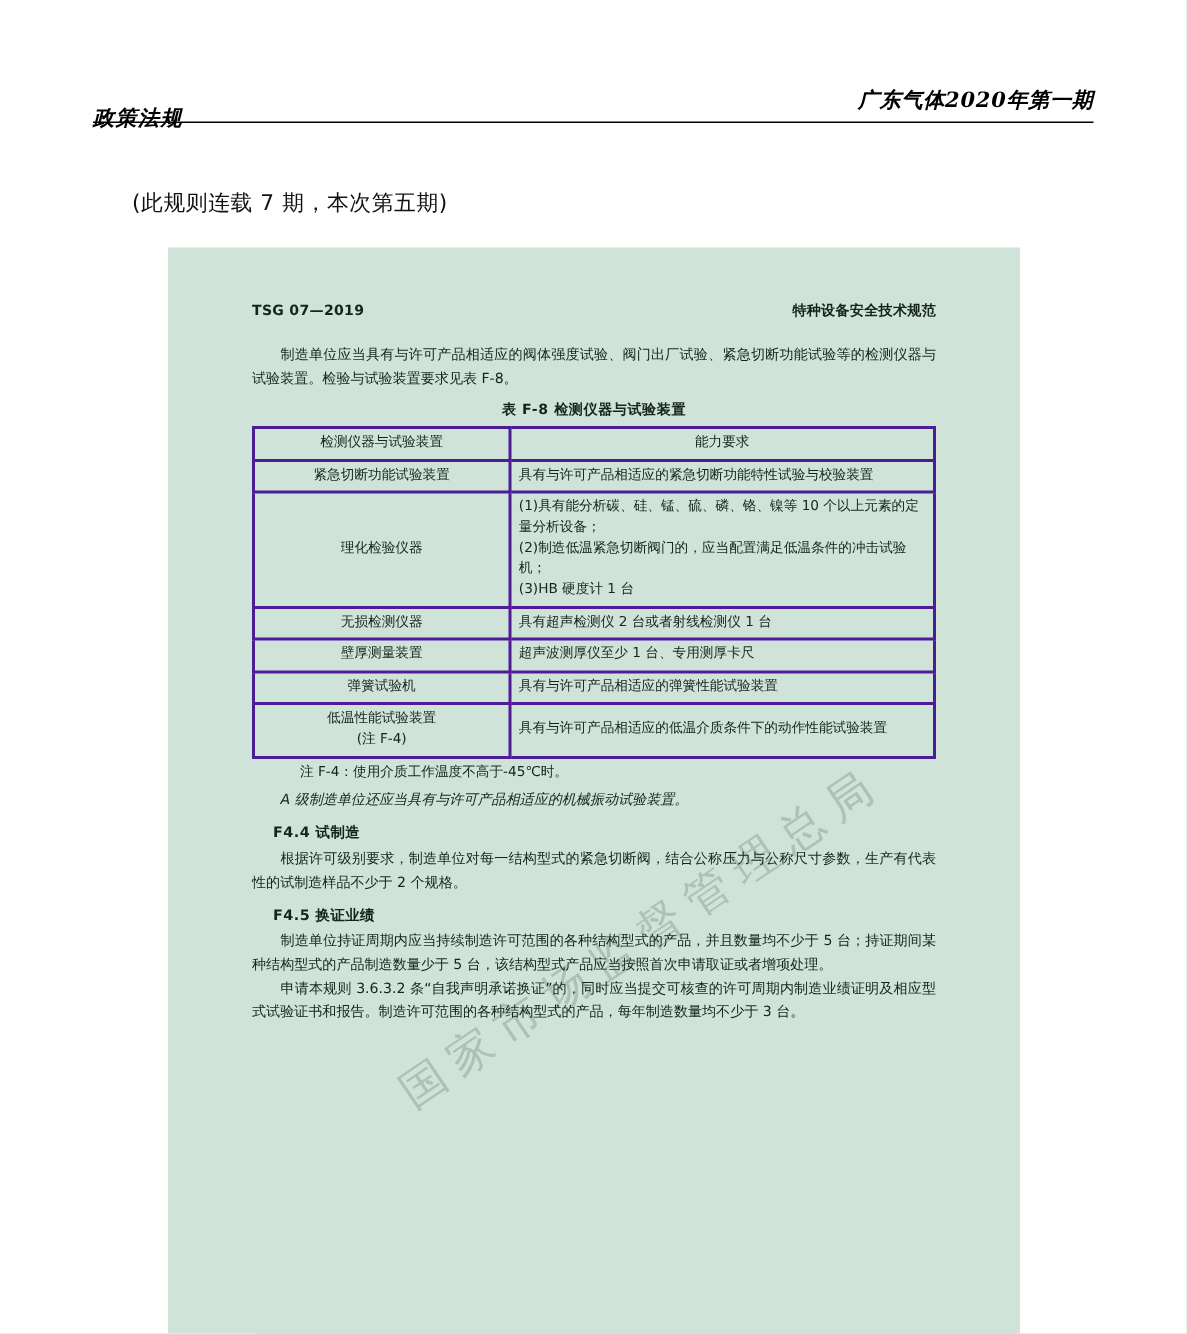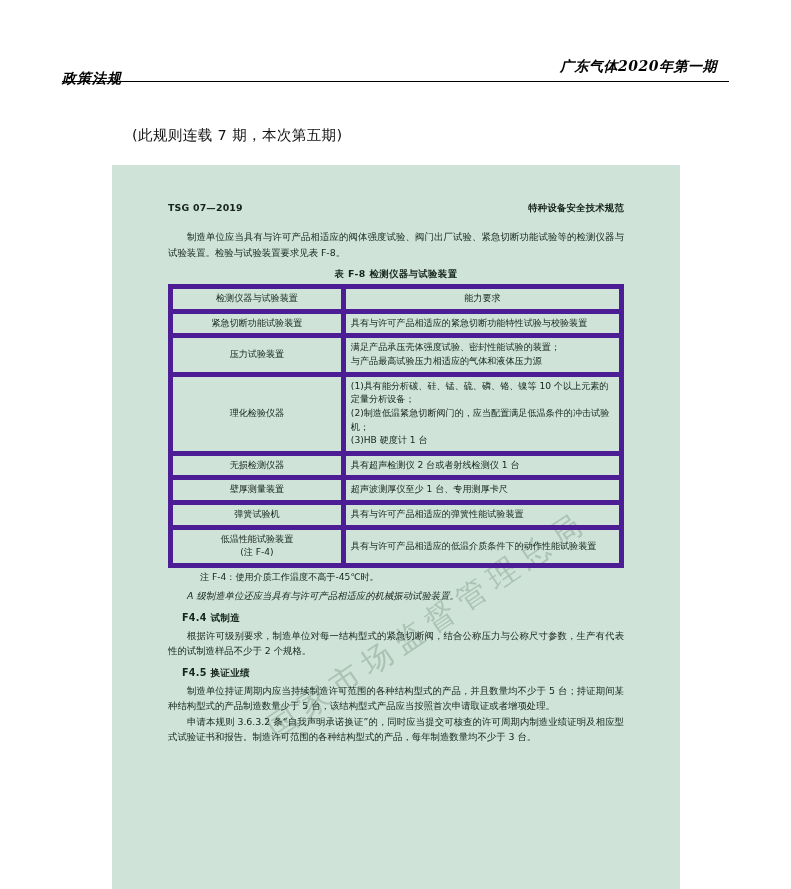--- a/index.html
+++ b/index.html
@@ -35,21 +35,21 @@
     top: 12px;
     font-family: "DejaVu Serif", serif;
     font-weight: bold;
     font-size: 14px;
     letter-spacing: 1px;
     font-style: italic;
     color: #000;
   }
   .running-head .rh-right {
     position: absolute;
-    right: 12px;
+    right: 0;
     top: 0;
     font-family: "DejaVu Serif", serif;
     font-weight: bold;
     font-size: 14px;
     letter-spacing: 0.5px;
     font-style: italic;
     color: #000;
   }
   .running-head .rh-rule {
     position: absolute;
@@ -60,21 +60,20 @@
   }
   
   .serial-note {
     position: absolute;
     top: 126px;
     left: 88px;
     font-family: "DejaVu Sans", sans-serif;
     font-size: 14.5px;
     color: #111;
     letter-spacing: 0.4px;
-    margin-left: 44px;
   }
   
   .scan {
     position: absolute;
     top: 165px;
     left: 112px;
     width: 568px;
     height: 724px;
     background: #cfe3d8;
     overflow: hidden;
@@ -117,21 +116,21 @@
     margin: 7px 0 3px 0;
     letter-spacing: 0.4px;
   }
   table.cap-table {
     width: 100%;
     border-collapse: collapse;
     font-size: 9.1px;
     table-layout: fixed;
   }
   table.cap-table td, table.cap-table th {
-    border: 5px solid #4c1d95;
+    border: 2px solid #4c1d95;
     padding: 3px 5px;
     vertical-align: middle;
     line-height: 1.5;
   }
   table.cap-table th {
     text-align: center;
     font-weight: normal;
   }
   td.c-left {
     text-align: center;
@@ -207,25 +206,20 @@
             <th class="col1">检测仪器与试验装置</th>
             <th>能力要求</th>
           </tr>
         </thead>
         <tbody>
           <tr>
             <td class="c-left">紧急切断功能试验装置</td>
             <td class="c-right">具有与许可产品相适应的紧急切断功能特性试验与校验装置</td>
           </tr>
           <tr>
-            <td class="c-left">压力试验装置</td>
-            <td class="c-right" style="white-space:pre-line">满足产品承压壳体强度试验、密封性能试验的装置；
-与产品最高试验压力相适应的气体和液体压力源</td>
-          </tr>
-          <tr>
             <td class="c-left">理化检验仪器</td>
             <td class="c-right" style="white-space:pre-line">(1)具有能分析碳、硅、锰、硫、磷、铬、镍等 10 个以上元素的定量分析设备；
 (2)制造低温紧急切断阀门的，应当配置满足低温条件的冲击试验机；
 (3)HB 硬度计 1 台</td>
           </tr>
           <tr>
             <td class="c-left">无损检测仪器</td>
             <td class="c-right">具有超声检测仪 2 台或者射线检测仪 1 台</td>
           </tr>
           <tr>

